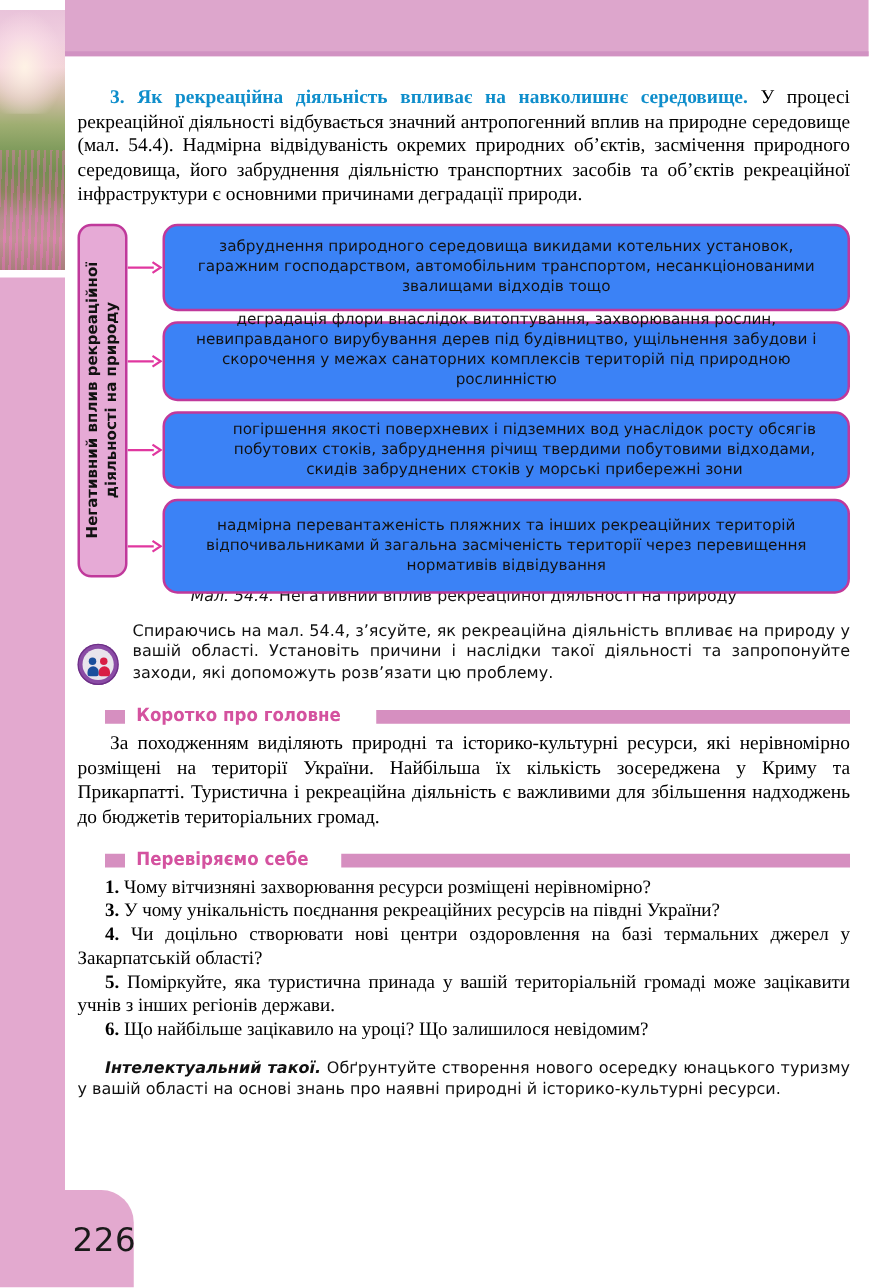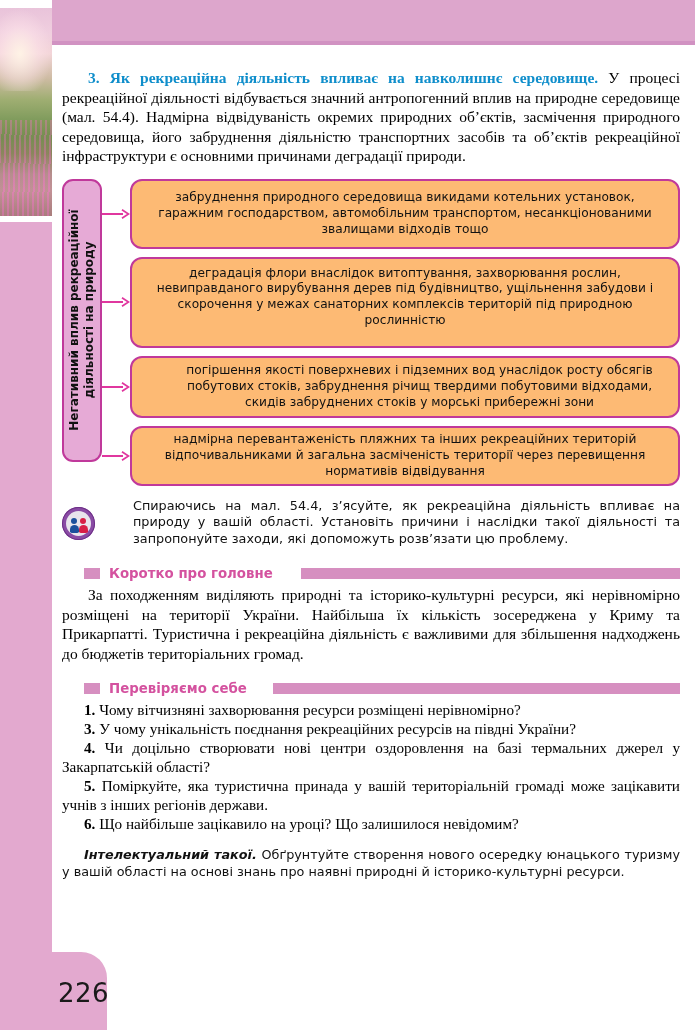--- a/index.html
+++ b/index.html
@@ -138,21 +138,21 @@
     color: #111;
     text-align: center;
     width: 275px;
   }
   .boxes {
     position: absolute;
     left: 68px; top: 0; right: 0;
   }
   .dbox {
     position: relative;
-    background: #fdba74;
+    background: #3b82f6;
     border: 2px solid #c0399b;
     border-radius: 12px;
     box-sizing: border-box;
     font-family: "DejaVu Sans", sans-serif;
     font-size: 12.2px;
     line-height: 1.3;
     text-align: center;
     color: #121212;
     padding: 7px 10px;
     margin-bottom: 8px;
@@ -171,23 +171,22 @@
     text-align: center;
     font-family: "DejaVu Sans", sans-serif;
     font-size: 12.6px;
     color: #111;
   }
   .fig-caption .num { font-style: italic; font-weight: normal; }
 
   
   .activity {
     display: flex;
-    align-items: center;
+    align-items: flex-end;
     margin-top: 14px;
-    gap: 27px;
   }
   .activity-icon {
     flex: 0 0 auto;
     width: 33px; height: 33px;
     border-radius: 50%;
     background: #8a4ba5;
     position: relative;
     margin-right: 11px;
     margin-top: 2px;
     box-shadow: inset 0 0 0 1px #6d2f86;
@@ -309,41 +308,41 @@
       <div class="dbox" style="height:70px;display:flex;align-items:center;justify-content:center;">
         <span class="arrow">
           <svg width="28" height="11" viewBox="0 0 28 11">
               <path d="M0 5.5 H21" stroke="#e0379f" stroke-width="1.8" fill="none"></path>
               <path d="M20 1.2 L26.5 5.5 L20 9.8" stroke="#e0379f" stroke-width="1.8" fill="none"></path>
             </svg>
         </span>
         <span>забруднення природного середовища викидами котельних установок, гаражним господарством, автомобільним транспортом, несанкціонованими звалищами відходів тощо</span>
       </div>
 
-      <div class="dbox" style="height:91px;display:flex;align-items:flex-start;justify-content:center;">
+      <div class="dbox" style="height:64px;display:flex;align-items:flex-end;justify-content:center;">
         <span class="arrow">
           <svg width="28" height="11" viewBox="0 0 28 11">
               <path d="M0 5.5 H21" stroke="#e0379f" stroke-width="1.8" fill="none"></path>
               <path d="M20 1.2 L26.5 5.5 L20 9.8" stroke="#e0379f" stroke-width="1.8" fill="none"></path>
             </svg>
         </span>
         <span>деградація флори внаслідок витоптування, захворювання рослин, невиправданого вирубування дерев під будівництво, ущільнення забудови і скорочення у межах санаторних комплексів територій під природною рослинністю</span>
       </div>
 
       <div class="dbox" style="height:62px;display:flex;align-items:center;justify-content:flex-start;padding-left:39px;">
         <span class="arrow">
           <svg width="28" height="11" viewBox="0 0 28 11">
               <path d="M0 5.5 H21" stroke="#e0379f" stroke-width="1.8" fill="none"></path>
               <path d="M20 1.2 L26.5 5.5 L20 9.8" stroke="#e0379f" stroke-width="1.8" fill="none"></path>
             </svg>
         </span>
         <span>погіршення якості поверхневих і підземних вод унаслідок росту обсягів побутових стоків, забруднення річищ твердими побутовими відходами, скидів забруднених стоків у морські прибережні зони</span>
       </div>
 
-      <div class="dbox" style="height:60px;display:flex;align-items:center;justify-content:center;">
+      <div class="dbox" style="height:76px;display:flex;align-items:center;justify-content:center;">
         <span class="arrow">
           <svg width="28" height="11" viewBox="0 0 28 11">
               <path d="M0 5.5 H21" stroke="#e0379f" stroke-width="1.8" fill="none"></path>
               <path d="M20 1.2 L26.5 5.5 L20 9.8" stroke="#e0379f" stroke-width="1.8" fill="none"></path>
             </svg>
         </span>
         <span>надмірна перевантаженість пляжних та інших рекреаційних територій відпочивальниками й загальна засміченість території через перевищення нормативів відвідування</span>
       </div>
 
     </div>

